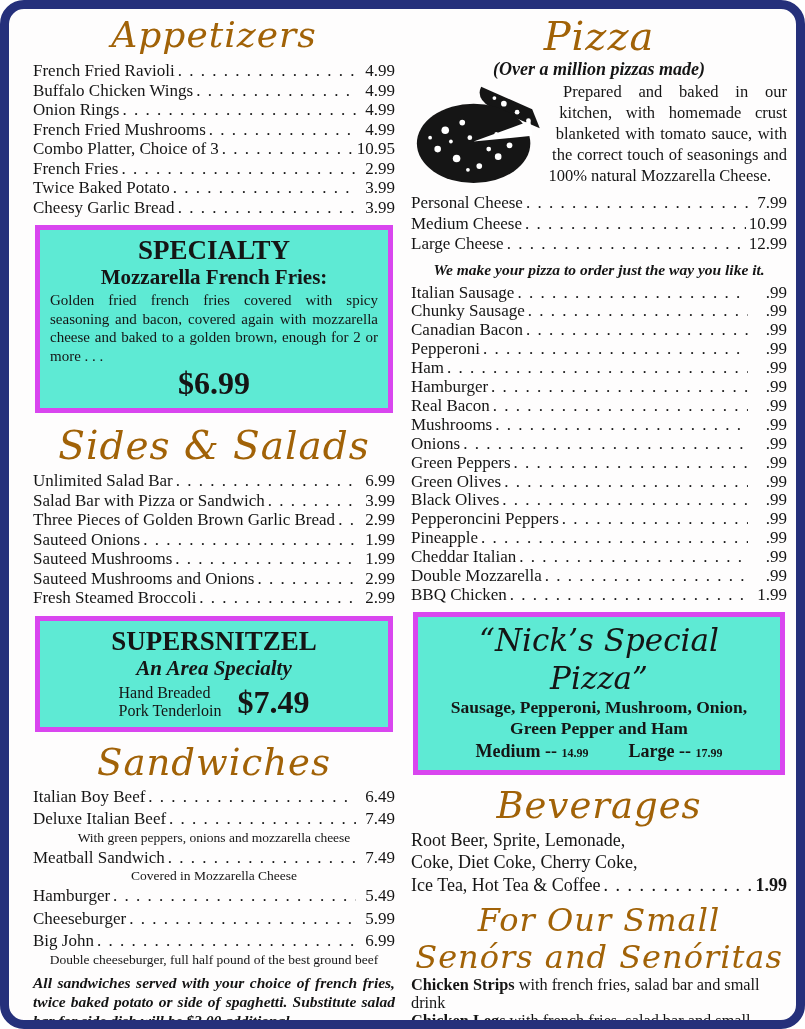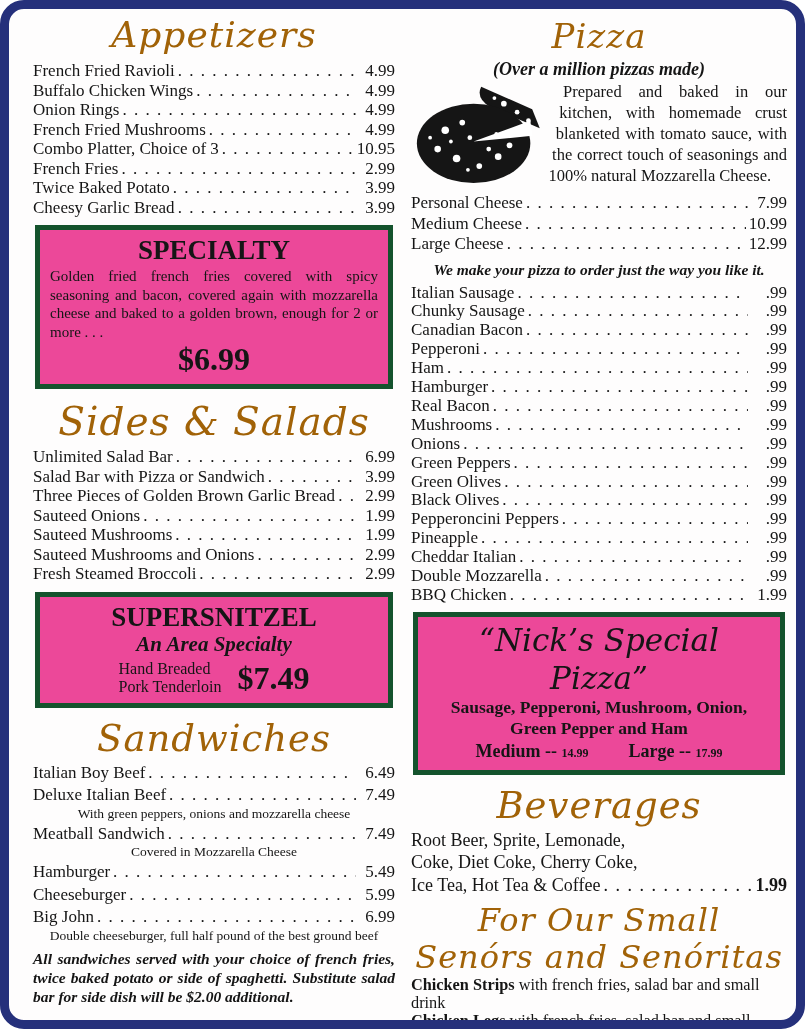--- a/index.html
+++ b/index.html
@@ -12,32 +12,32 @@
   .col-left{width:362px;flex:none;}
   .col-right{width:376px;flex:none;}
 
   .script-head{
     font-family:"DejaVu Serif",serif;font-style:italic;color:#a16207;
     text-align:center;font-weight:normal;margin:0;letter-spacing:1px;
   }
   .h-appetizers{font-size:36px;line-height:44px;margin-bottom:4px;}
   .h-sides{font-size:39px;line-height:50px;margin-top:4px;}
   .h-sandwiches{font-size:37px;line-height:46px;margin-top:2px;}
-  .h-pizza{font-size:34px;line-height:46px;}
+  .h-pizza{font-size:40px;line-height:46px;}
   .h-beverages{font-size:37px;line-height:46px;margin-top:8px;}
   .h-kids{font-size:32px;line-height:37px;margin-top:6px;}
 
   .menu-row{display:flex;align-items:baseline;font-size:17px;line-height:19.5px;}
   .item-name{white-space:nowrap;}
   .leader{flex:1;overflow:hidden;white-space:nowrap;margin:0 3px;}
   .leader::after{content:". . . . . . . . . . . . . . . . . . . . . . . . . . . . . . . . . . . . . . . . . . . . . . . . . . . .";letter-spacing:1.5px;}
   .item-price{white-space:nowrap;text-align:right;min-width:36px;}
 
   .redbox{
-    border:5px solid #14532d;background:#ec4899;margin:8px 2px;
+    border:5px solid #d946ef;background:#5eead4;margin:8px 2px;
     padding:5px 10px 7px;text-align:center;
   }
   .box-title{font-size:27px;font-weight:bold;line-height:30px;}
   .box-subtitle{font-size:21px;font-weight:bold;line-height:24px;}
   .box-body{font-size:15px;line-height:18.5px;text-align:justify;margin-top:2px;}
   .box-price{font-size:32px;font-weight:bold;line-height:36px;}
 
   .sub-italic{font-style:italic;font-weight:bold;}
   .snitzel-row{display:flex;justify-content:center;align-items:center;gap:16px;margin-top:4px;}
   .snitzel-left{font-size:16px;line-height:18px;text-align:left;}
@@ -120,20 +120,21 @@
         </div>
           <div class="menu-row">
           <span class="item-name">Cheesy Garlic Bread</span>
           <span class="leader"></span>
           <span class="item-price">3.99</span>
         </div>
         </div>
 
       <div class="redbox">
         <div class="box-title">SPECIALTY</div>
+        <div class="box-subtitle">Mozzarella French Fries:</div>
         <div class="box-body">Golden fried french fries covered with spicy seasoning and bacon, covered again with mozzarella cheese and baked to a golden brown, enough for 2 or more . . .</div>
         <div class="box-price">$6.99</div>
       </div>
 
       <h2 class="script-head h-sides">Sides &amp; Salads</h2>
       <div class="rows">
           <div class="menu-row">
           <span class="item-name">Unlimited Salad Bar</span>
           <span class="leader"></span>
           <span class="item-price">6.99</span>

